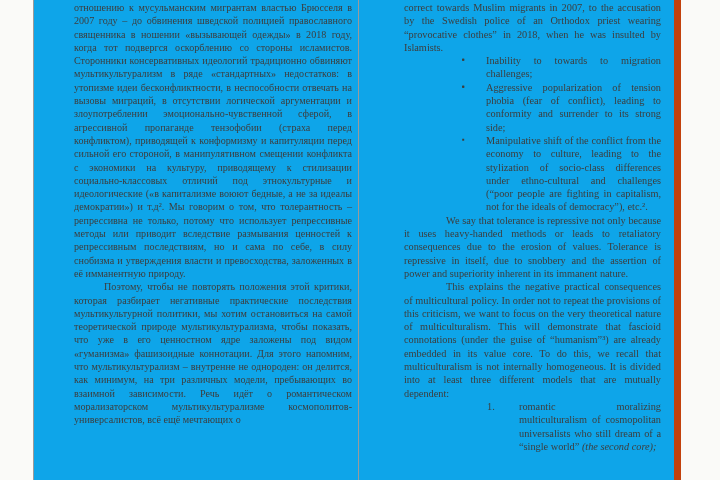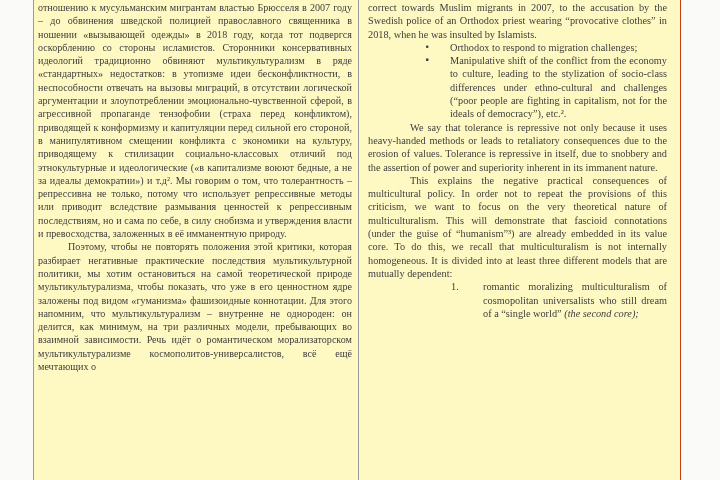--- a/index.html
+++ b/index.html
@@ -22,34 +22,35 @@
     bottom: 0;
     background: #fafaf8;
   }
   .page-margin.left  { left: 0;  width: 33px; }
   .page-margin.right { left: 681px; right: 0; }
 
   .cell {
     position: absolute;
     top: 0;
     bottom: 0;
-    background: #fef9c3;
+    background: #0ea5e9;
     box-sizing: border-box;
     overflow: hidden;
+    padding-left: 36px;
   }
   .cell.left {
     left: 33px;
     width: 326px;
     border-left: 1px solid #9a9a9a;
     border-right: 1px solid #9a9a9a;
   }
   .cell.right {
     left: 359px;
     width: 322px;
-    border-right: 1px solid #c2410c;
+    border-right: 7px solid #c2410c;
   }
   .cell-inner {
     color: #3d3d3d;
     text-align: justify;
     filter: blur(0.25px);
   }
   .cell.left  .cell-inner {
     padding: 1px 6px 0 4px;
     font-size: 10.1px;
     line-height: 13.3px;
@@ -97,22 +98,22 @@
     <div class="cell-inner" id="left-col">
         <p class="para">отношению к мусульманским мигрантам властью Брюсселя в 2007 году – до обвинения шведской полицией православного священника в ношении «вызывающей одежды» в 2018 году, когда тот подвергся оскорблению со стороны исламистов. Сторонники консервативных идеологий традиционно обвиняют мультикультурализм в ряде «стандартных» недостатков: в утопизме идеи бесконфликтности, в неспособности отвечать на вызовы миграций, в отсутствии логической аргументации и злоупотреблении эмоционально-чувственной сферой, в агрессивной пропаганде тензофобии (страха перед конфликтом), приводящей к конформизму и капитуляции перед сильной его стороной, в манипулятивном смещении конфликта с экономики на культуру, приводящему к стилизации социально-классовых отличий под этнокультурные и идеологические («в капитализме воюют бедные, а не за идеалы демократии») и т.д². Мы говорим о том, что толерантность – репрессивна не только, потому что использует репрессивные методы или приводит вследствие размывания ценностей к репрессивным последствиям, но и сама по себе, в силу снобизма и утверждения власти и превосходства, заложенных в её имманентную природу.</p>
         <p class="para indent-left">Поэтому, чтобы не повторять положения этой критики, которая разбирает негативные практические последствия мультикультурной политики, мы хотим остановиться на самой теоретической природе мультикультурализма, чтобы показать, что уже в его ценностном ядре заложены под видом «гуманизма» фашизоидные коннотации. Для этого напомним, что мультикультурализм – внутренне не однороден: он делится, как минимум, на три различных модели, пребывающих во взаимной зависимости. Речь идёт о романтическом морализаторском мультикультурализме космополитов-универсалистов, всё ещё мечтающих о</p>
       </div>
   </div>
 
   <div class="cell right">
     <div class="cell-inner" id="right-col">
         <p class="para">correct towards Muslim migrants in 2007, to the accusation by the Swedish police of an Orthodox priest wearing “provocative clothes” in 2018, when he was insulted by Islamists.</p>
         <div class="bullet"><span class="bullet-marker">▪</span></div>
-        <div class="bullet"><span class="bullet-marker">▪</span><span>Orthodox to respond to migration challenges;</span></div>
+        <div class="bullet"><span class="bullet-marker">▪</span><span>Inability to towards to migration challenges;</span></div>
         <div class="bullet"><span class="bullet-marker">▪</span></div>
-        <div class="bullet"><span class="bullet-marker">▪</span></div>
+        <div class="bullet"><span class="bullet-marker">▪</span><span>Aggressive popularization of tension phobia (fear of conflict), leading to conformity and surrender to its strong side;</span></div>
         <div class="bullet"><span class="bullet-marker">▪</span><span>Manipulative shift of the conflict from the economy to culture, leading to the stylization of socio-class differences under ethno-cultural and challenges (“poor people are fighting in capitalism, not for the ideals of democracy”), etc.².</span></div>
         <p class="para indent-right">We say that tolerance is repressive not only because it uses heavy-handed methods or leads to retaliatory consequences due to the erosion of values. Tolerance is repressive in itself, due to snobbery and the assertion of power and superiority inherent in its immanent nature.</p>
         <p class="para indent-right">This explains the negative practical consequences of multicultural policy. In order not to repeat the provisions of this criticism, we want to focus on the very theoretical nature of multiculturalism. This will demonstrate that fascioid connotations (under the guise of “humanism”³) are already embedded in its value core. To do this, we recall that multiculturalism is not internally homogeneous. It is divided into at least three different models that are mutually dependent:</p>
         <div class="numbered"><span class="numbered-marker">1.</span><span>romantic moralizing multiculturalism of cosmopolitan universalists who still dream of a “single world” </span><i>(the second core);</i></div>
       </div>
   </div>
 </div>
 
 </body></html>

